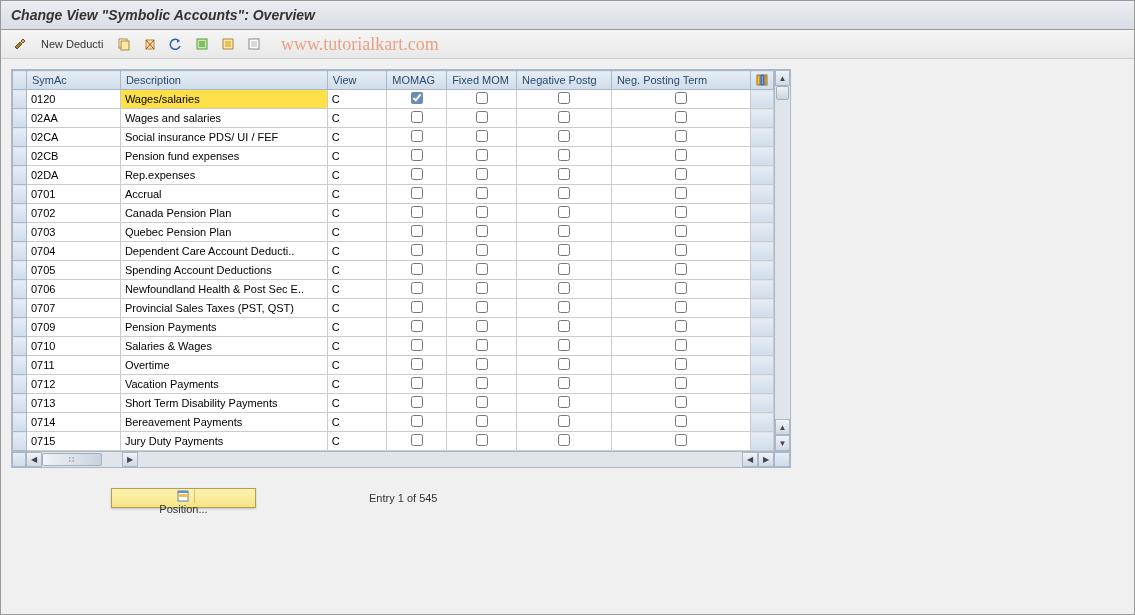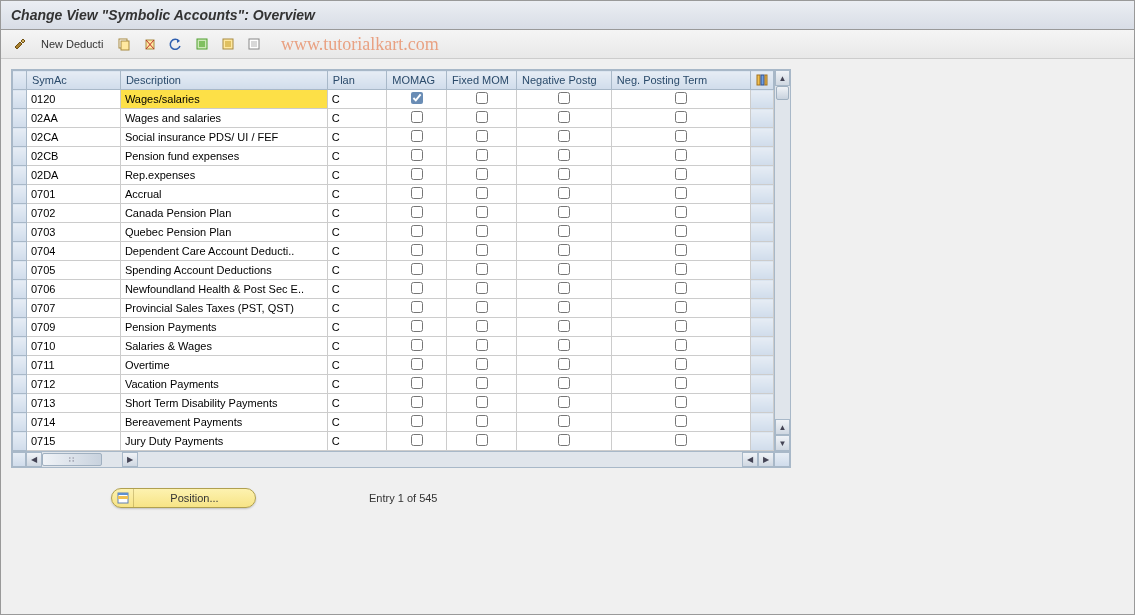--- a/index.html
+++ b/index.html
@@ -170,27 +170,28 @@
     }
     .footer-row {
       display: flex;
       align-items: center;
       padding: 20px 100px 10px;
       gap: 90px;
     }
     .position-btn {
       background: linear-gradient(to bottom, #fdf2b0, #f7e486);
       border: 1px solid #b0a050;
-      border-radius: 10px;
+      border-radius: 0;
       width: 145px;
       height: 20px;
       display: flex;
       align-items: center;
       cursor: pointer;
       box-shadow: 0 1px 2px rgba(0,0,0,0.2);
+      flex-direction: column;
     }
     .position-btn .icon-box {
       width: 22px; height: 100%;
       display:flex; align-items:center; justify-content:center;
       border-right: 1px solid rgba(120,100,30,0.3);
     }
     .position-btn .lbl { flex:1; text-align:center; font-size:11px; color:#333; }
     .status-text { font-size: 11px; color: #333; margin-left: 23px; }
     svg { display: block; }
   </style>
@@ -262,21 +263,21 @@
             <col style="width:70px">
           <col style="width:95px">
             <col style="width:140px">
             <col style="width:18px">
         </colgroup>
         <thead>
           <tr>
             <th></th>
             <th>SymAc</th>
             <th>Description</th>
-            <th>Plan</th>
+            <th>View</th>
             <th>MOMAG</th>
             <th>Fixed MOM</th>
             <th>Negative Postg</th>
             <th>Neg. Posting Term</th>
             <th class="config-icon-cell">
               <svg width="12" height="12">
                   <rect x="1" y="1" width="3" height="10" fill="#f0c050" stroke="#a07020"></rect>
                   <rect x="5" y="1" width="3" height="10" fill="#70a0e0" stroke="#305090"></rect>
                   <rect x="9" y="1" width="2" height="10" fill="#f0c050" stroke="#a07020"></rect>
                 </svg>

